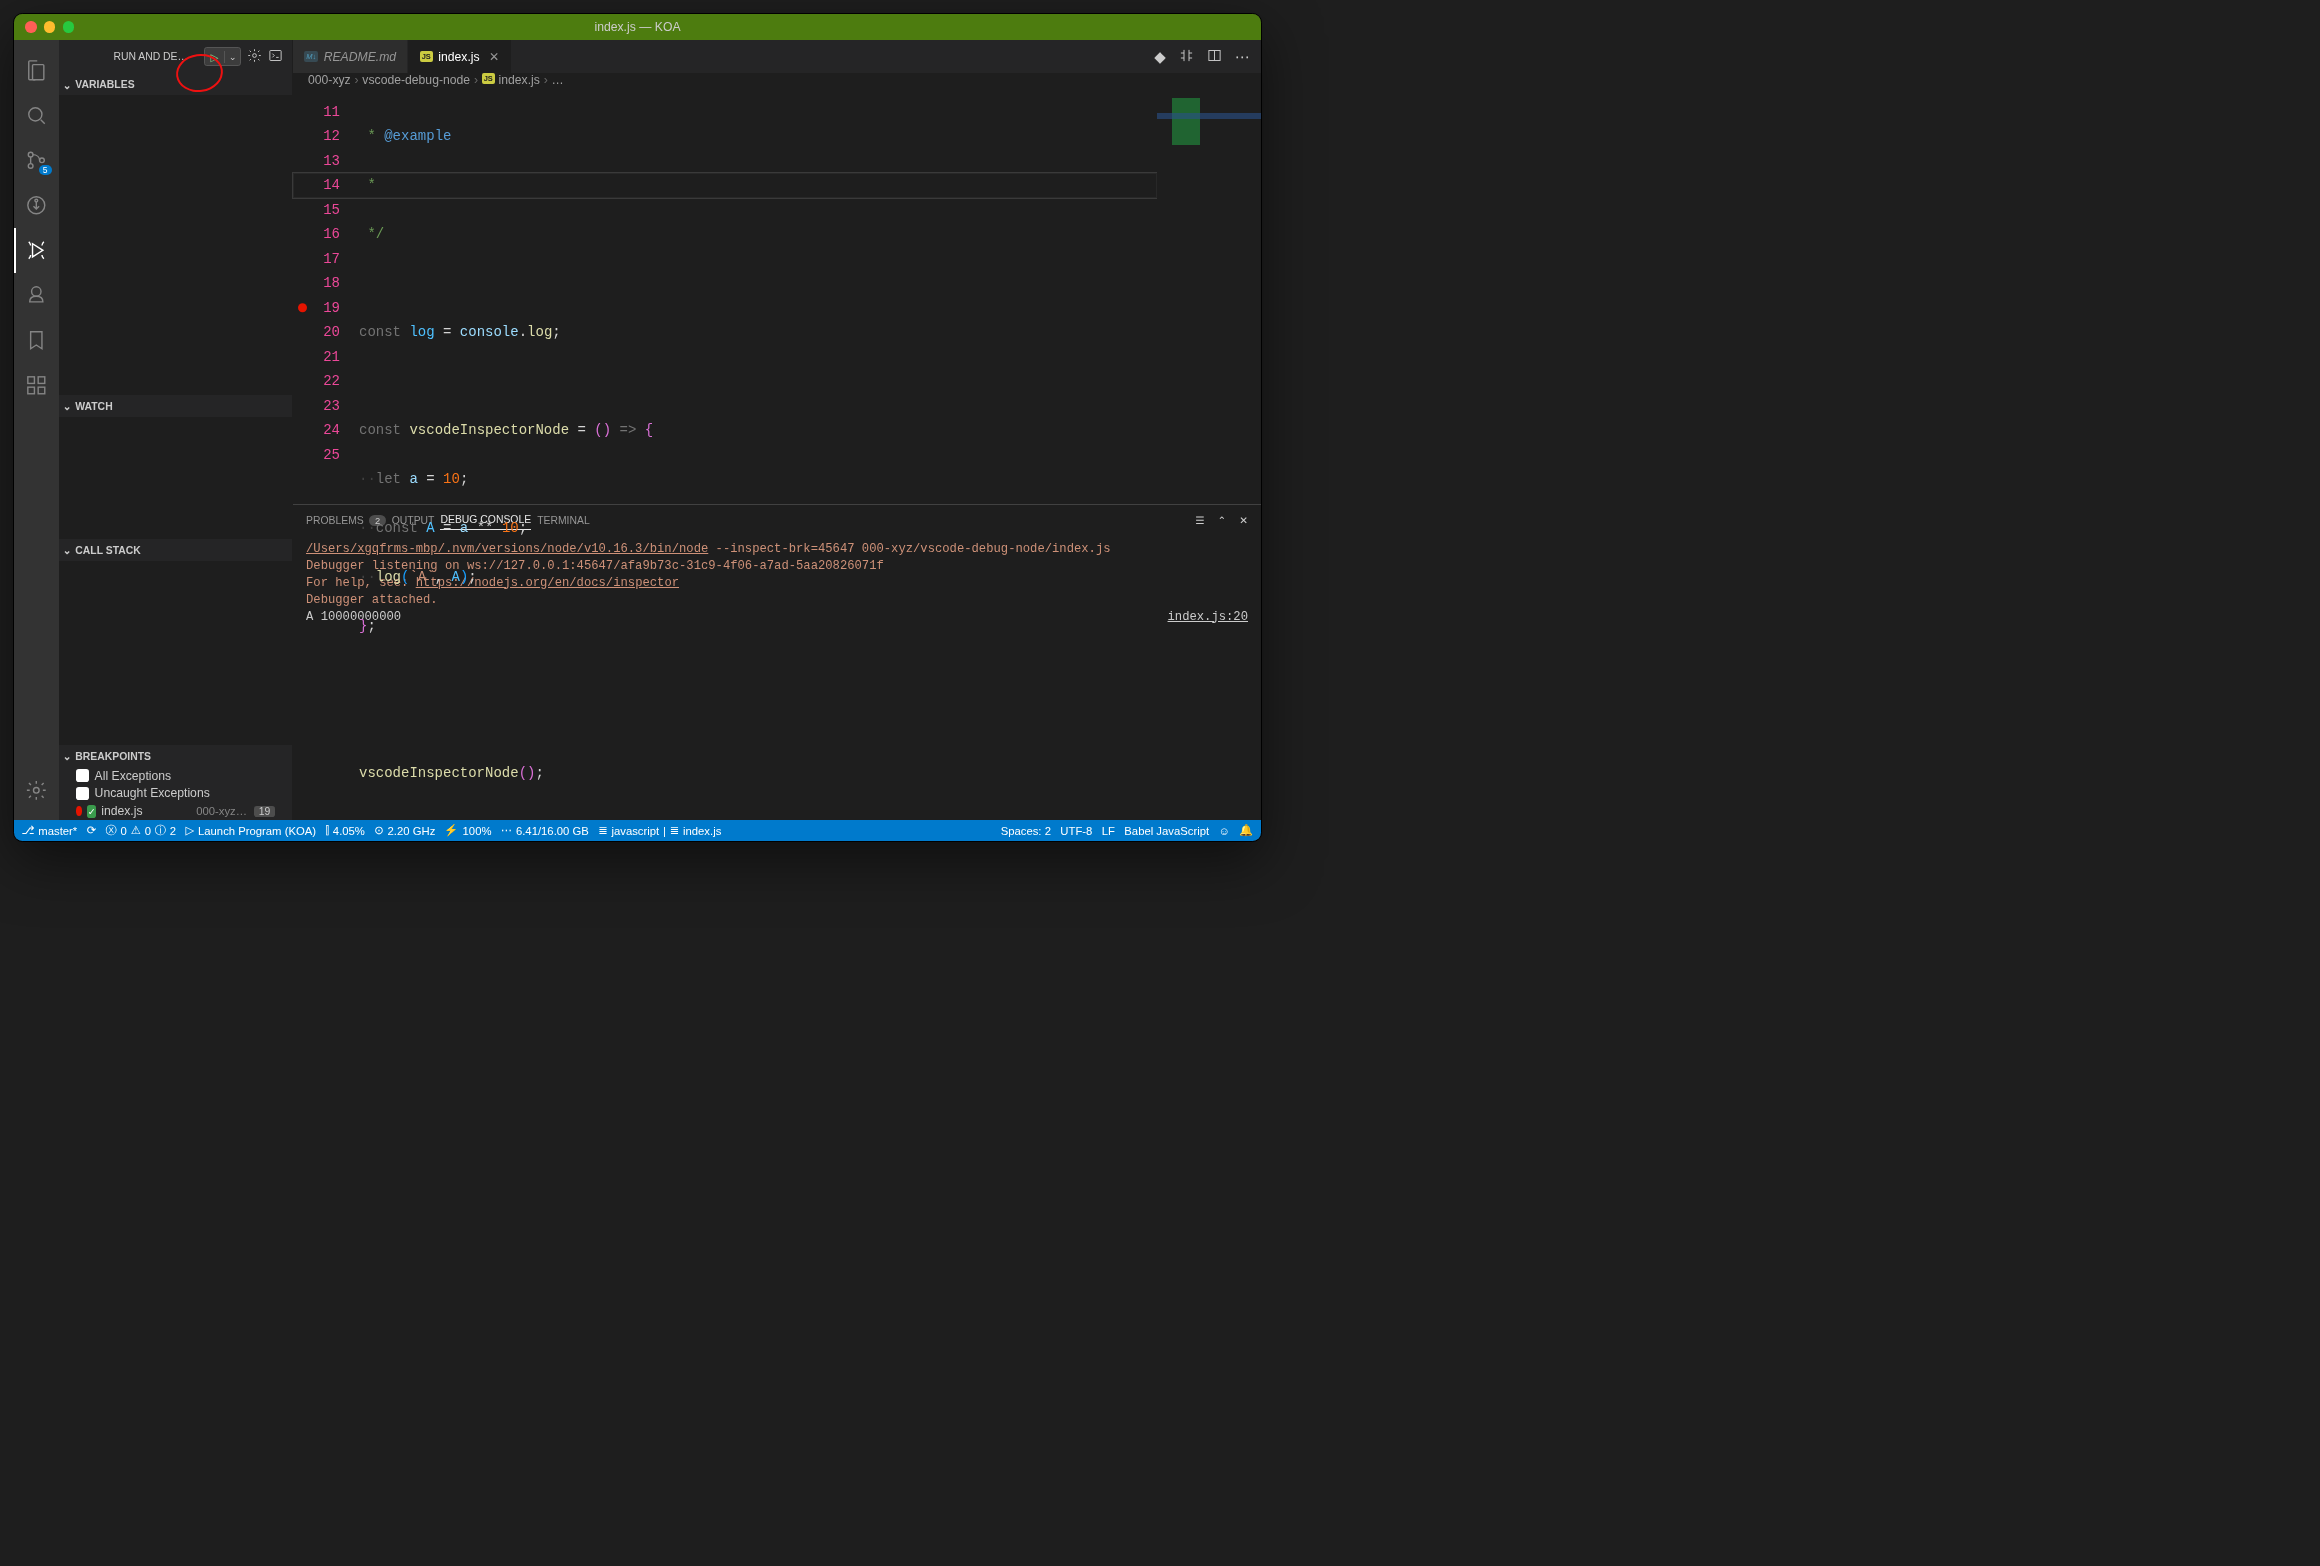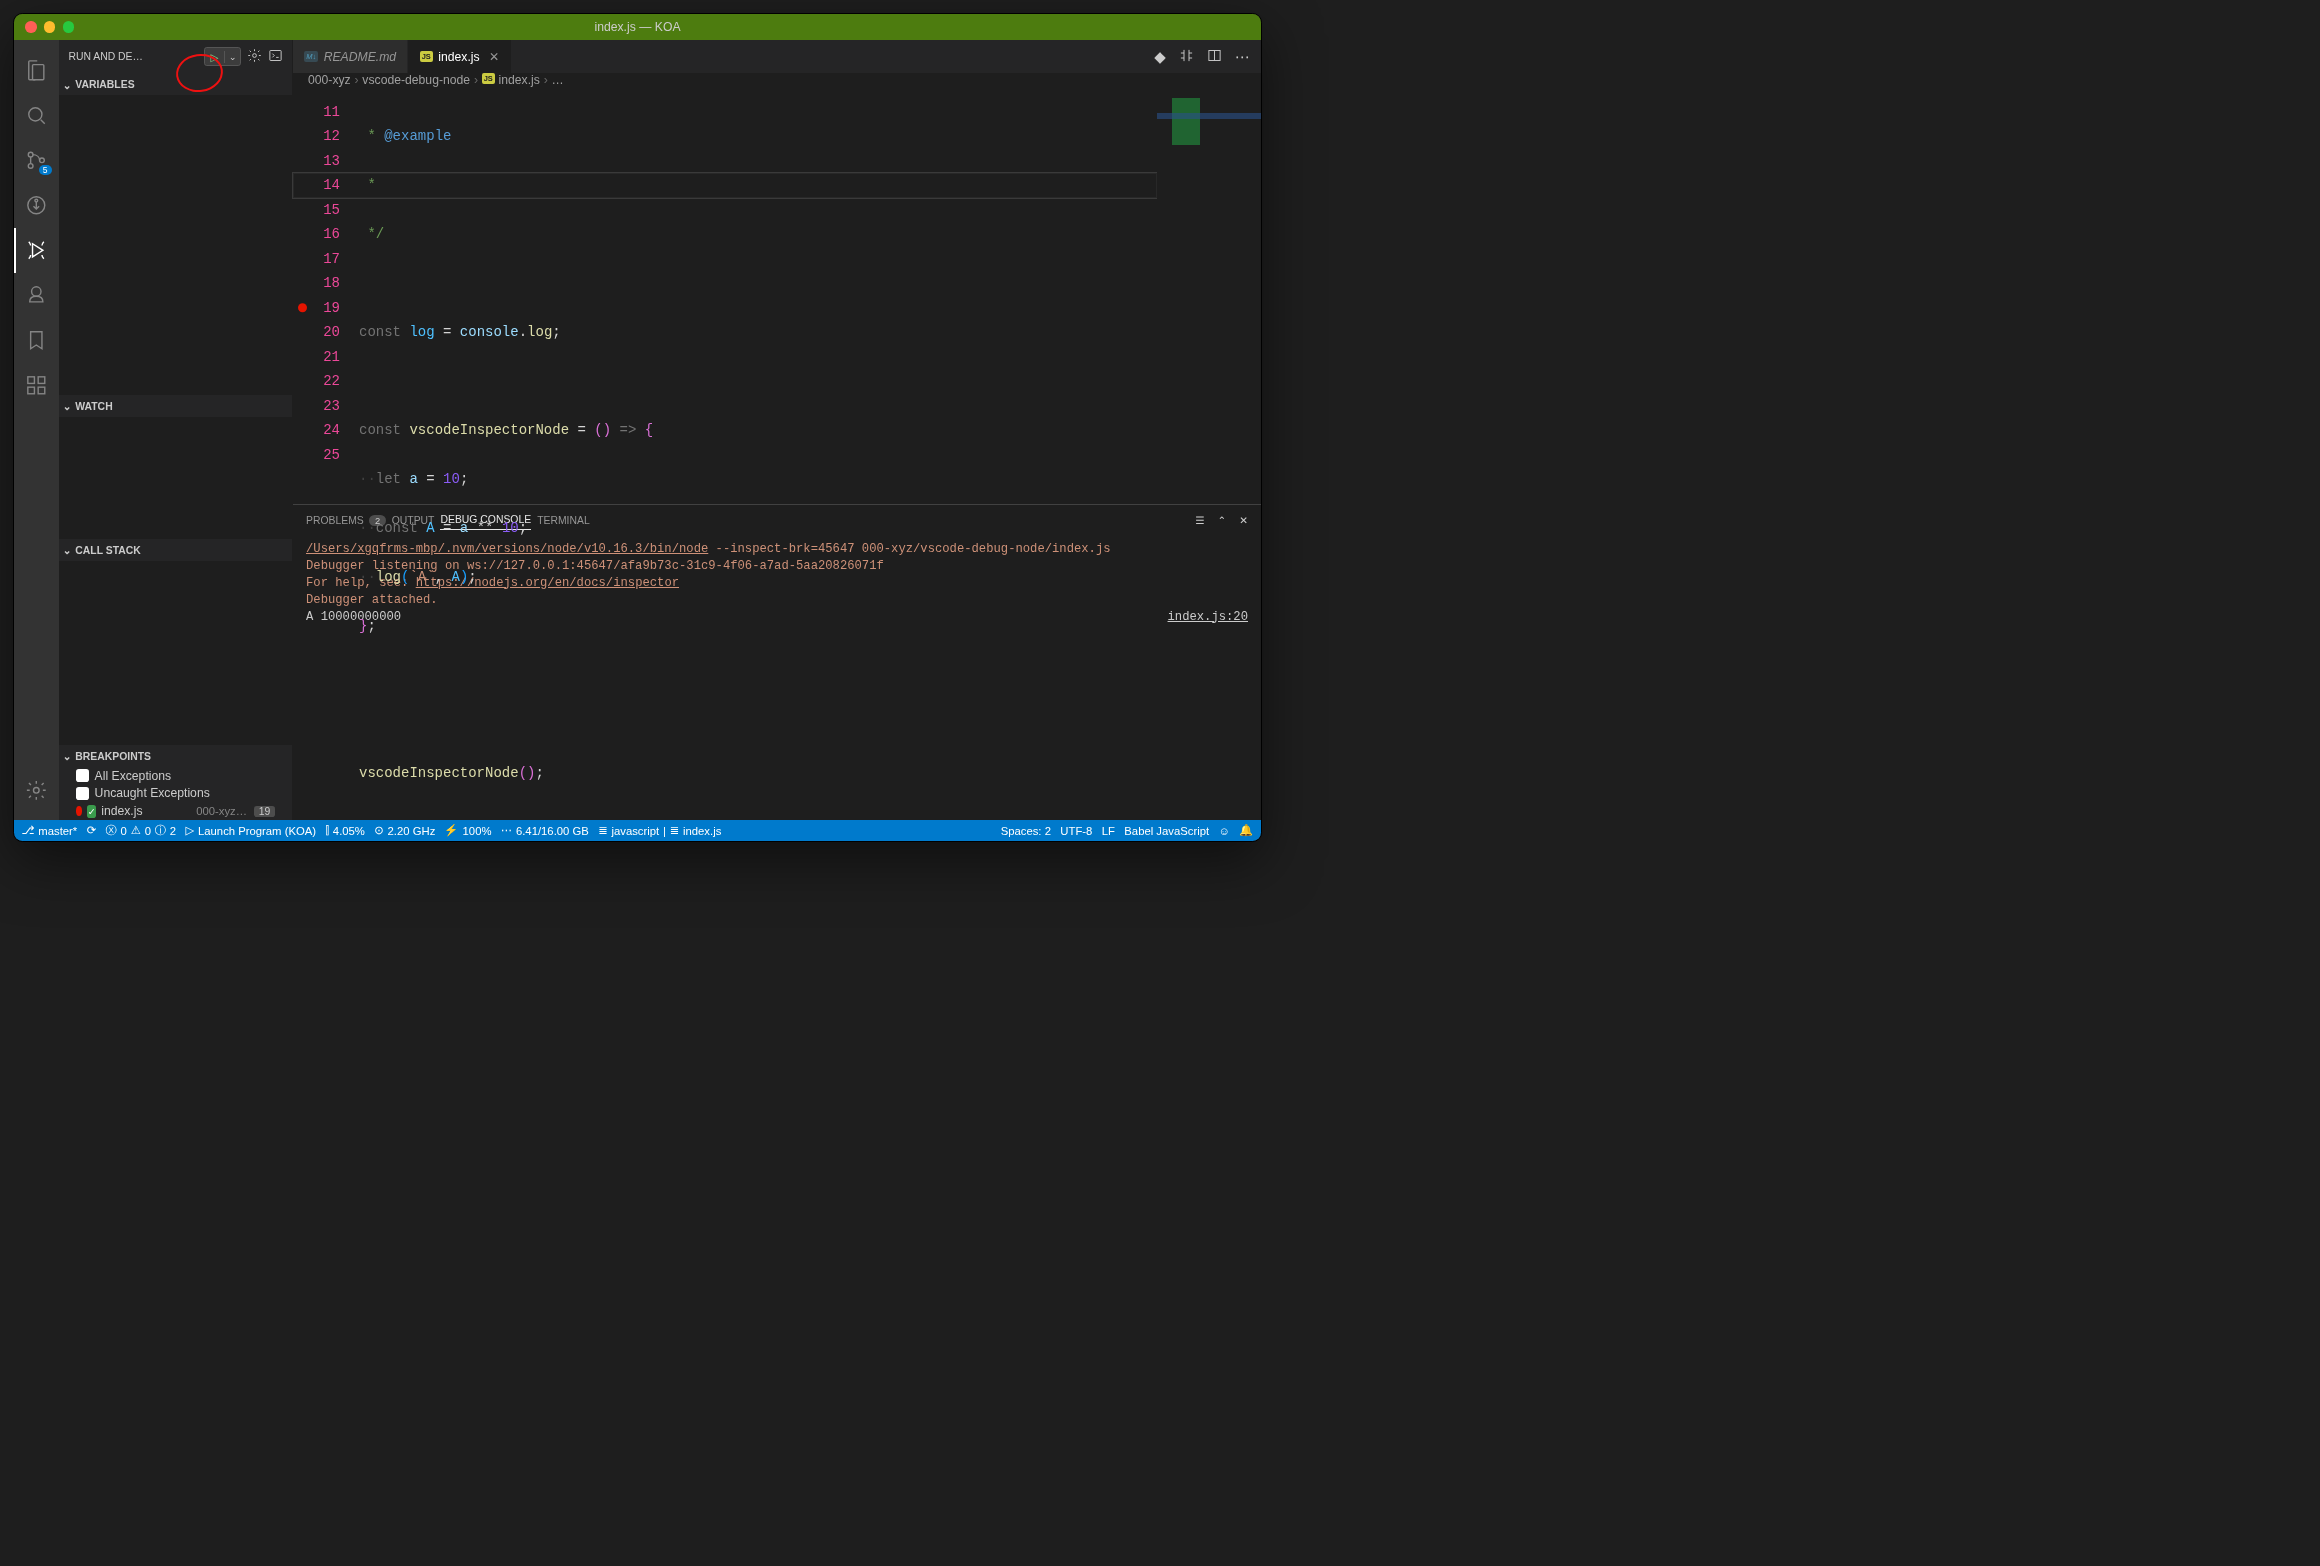--- a/index.html
+++ b/index.html
@@ -97,21 +97,21 @@
     }
     .sidebar-header {
       height: 33px;
       display: flex;
       align-items: center;
       padding: 0 9.4px;
       font-size: 10.4px;
       color: #cccccc;
       gap: 5.6px;
     }
-    .sidebar-title { flex: 1; white-space: nowrap; overflow: hidden; text-overflow: ellipsis; }
+    .sidebar-title { flex: 1; white-space: nowrap; overflow: hidden; text-overflow: ellipsis; margin-left: 45px; }
     .run-btn {
       display: flex;
       align-items: center;
       background: #3c3c3c;
       border: 0.9px solid #555;
       border-radius: 2.8px;
       height: 19px;
     }
     .run-btn .play { padding: 0 5.6px; color: #89d185; border-right: 0.9px solid #555; font-size: 10.4px; }
     .run-btn .chev { padding: 0 3.8px; color: #ccc; font-size: 9.4px; }
@@ -234,21 +234,21 @@
     }
     .minimap-block { position: absolute; right: 3.8px; top: 3.8px; width: 85px; height: 47px; background-image: linear-gradient(#2a4,#2a4); background-size: 28px 1.9px; background-repeat: repeat-y; opacity: 0.5; }
     .minimap-hl { position: absolute; right: 0; top: 19px; width: 104px; height: 5.6px; background: #2a5088; opacity: 0.6; }
 
     .tok-comment { color: #6a9955; }
     .tok-tag { color: #569cd6; }
     .tok-kwblue { color: #737373; text-align: right; }
     .tok-var { color: #9cdcfe; }
     .tok-func { color: #dcdcaa; }
     .tok-const { color: #4fc1ff; }
-    .tok-num { color: #8b5cf6; }
+    .tok-num { color: #f97316; }
     .tok-str { color: #ce9178; }
     .tok-punc { color: #d4d4d4; }
     .tok-paren { color: #da70d6; }
     .tok-paren2 { color: #179fff; }
     .whitespace-dot { color: #404040; }
 
     .panel {
       height: 316px;
       background: #1e1e1e;
       border-top: 0.9px solid #414141;

